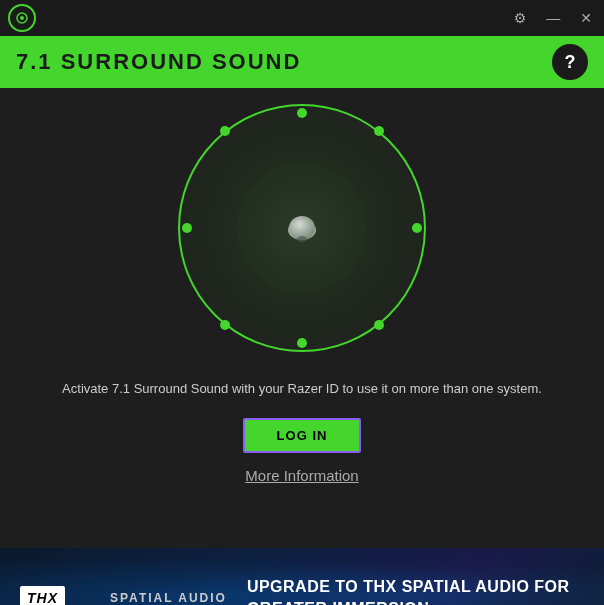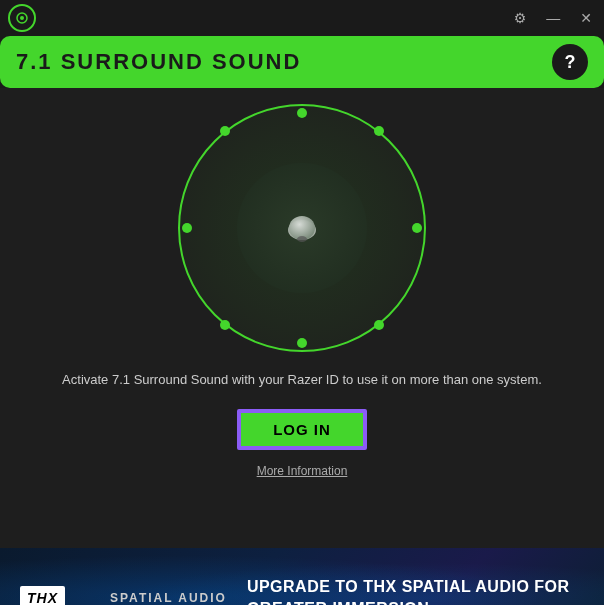--- a/index.html
+++ b/index.html
@@ -56,21 +56,20 @@
 
     
     .header {
       width: 100%;
       height: 52px;
       background: #44d62c;
       display: flex;
       align-items: center;
       justify-content: space-between;
       padding: 0 16px;
-      border-radius: 10px;
     }
     .header-title {
       color: #1a1a1a;
       font-size: 22px;
       font-weight: 700;
       letter-spacing: 2px;
     }
     .help-btn {
       width: 36px;
       height: 36px;
@@ -137,38 +136,38 @@
       background: #44d62c;
     }
 
     
     .info-text {
       color: #ccc;
       font-size: 13px;
       text-align: center;
       padding: 0 40px;
       line-height: 1.6;
-      margin-top: 12px;
+      margin-top: 21px;
     }
     .login-btn {
       margin-top: 18px;
       padding: 8px 32px;
       background: #44d62c;
       color: #000;
-      border: 4px solid #8b5cf6;
-      font-size: 15px;
+      border: 2px solid #8b5cf6;
+      font-size: 13px;
       font-weight: bold;
       letter-spacing: 1px;
       cursor: pointer;
       border-radius: 2px;
     }
     .more-info-link {
       margin-top: 14px;
       color: #aaa;
-      font-size: 12px;
+      font-size: 15px;
       text-decoration: underline;
       cursor: pointer;
     }
 
     
     .thx-banner {
       width: 100%;
       height: 100px;
       background: linear-gradient(135deg, #0a1a2e 0%, #0d2040 40%, #1a1a4a 70%, #0a2030 100%);
       display: flex;

